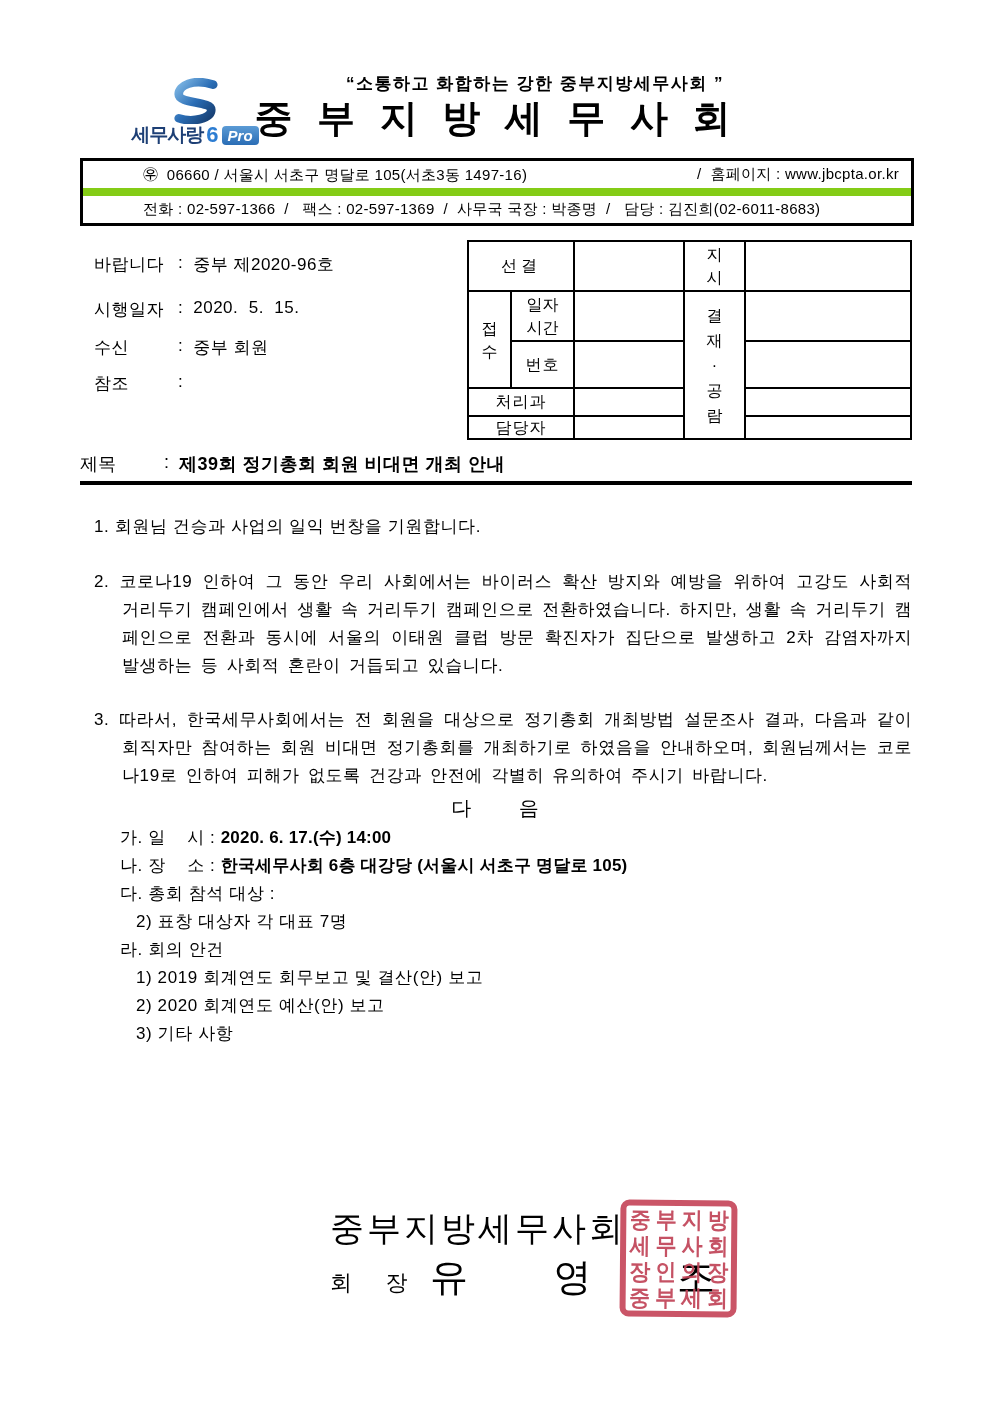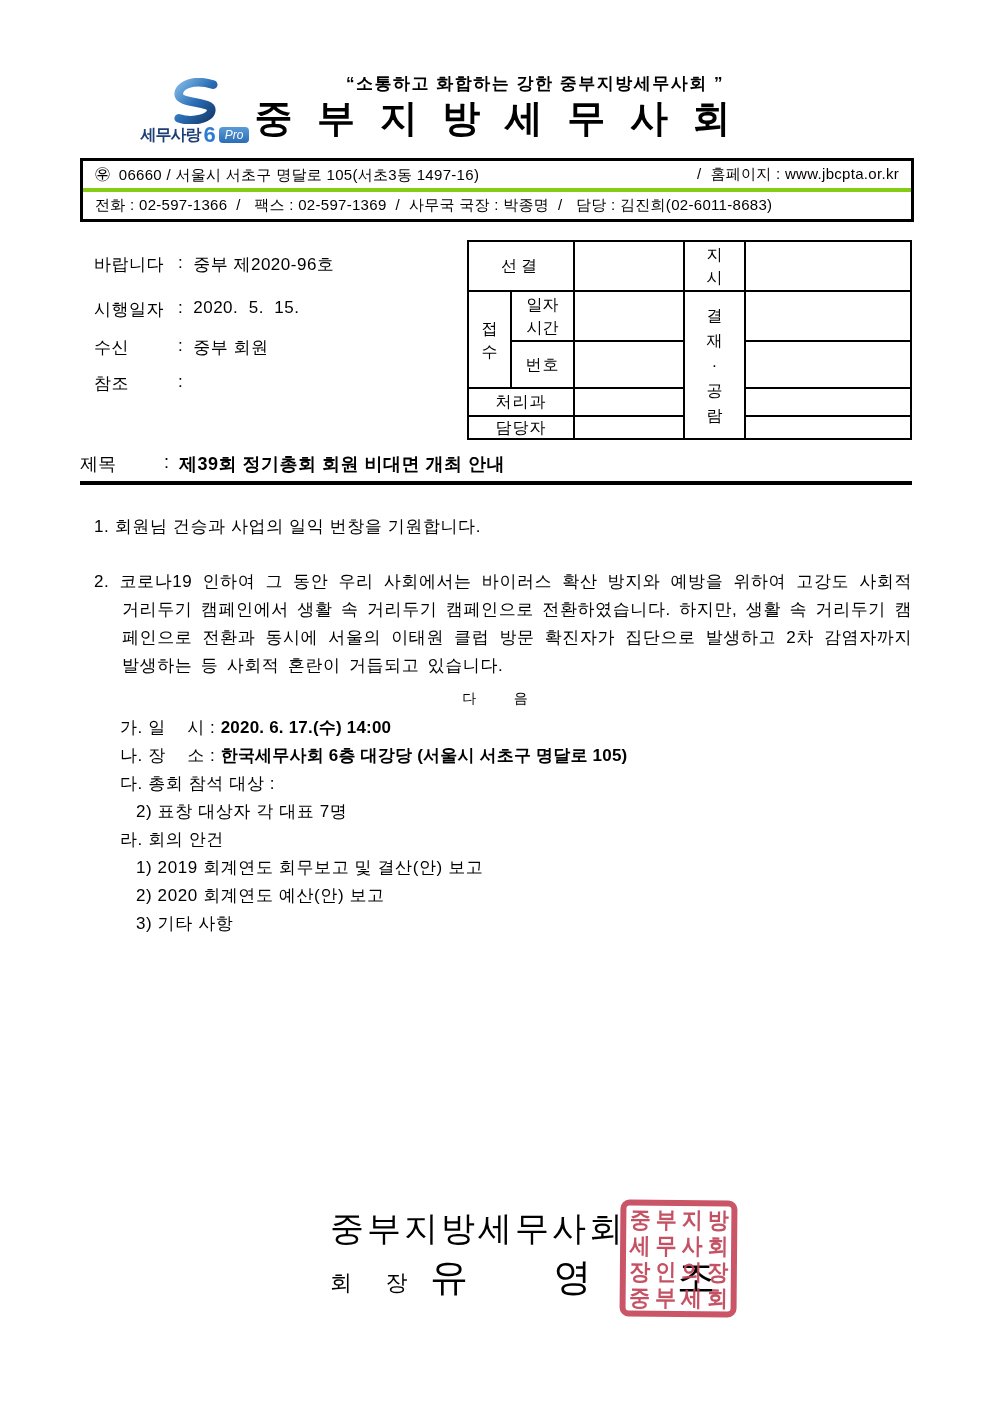--- a/index.html
+++ b/index.html
@@ -2,39 +2,39 @@
 <html><head>
 <meta charset="utf-8">
 <style>
   html,body{margin:0;padding:0;background:#888;}
   .page{
     position:relative;width:992px;height:1403px;margin:0 auto;
     background:#ffffff;color:#000;
     font-family:"Liberation Sans","DejaVu Sans",sans-serif;
     overflow:hidden;
   }
-  .pre{white-space:pre;}
+  .pre{white-space:pre;margin-left:48px;}
   
   .letterhead{position:absolute;left:0;top:60px;width:992px;height:100px;}
   .logo{position:absolute;left:100px;top:18px;width:190px;height:82px;text-align:center;}
   .logo-swoosh{display:block;margin:0 auto;}
   .logo-line{display:flex;align-items:center;justify-content:center;gap:3px;margin-top:-2px;}
-  .logo-brand{font-weight:bold;font-size:16px;color:#1d3f75;letter-spacing:-1px;}
+  .logo-brand{font-weight:bold;font-size:19px;color:#1d3f75;letter-spacing:-1px;}
   .logo-six{font-weight:bold;font-size:22px;color:#2d7dd2;}
-  .logo-pro{font-style:italic;font-weight:normal;font-size:12px;color:#fff;background:linear-gradient(180deg,#5b9bd5,#2a6db5);
+  .logo-pro{font-style:italic;font-weight:bold;font-size:15px;color:#fff;background:linear-gradient(180deg,#5b9bd5,#2a6db5);
     border-radius:4px;padding:1px 6px;}
   .slogan{position:absolute;left:0;top:12px;width:100%;text-align:center;
     font-size:17px;font-weight:bold;letter-spacing:1.5px;margin-left:39px;}
   .org-title{position:absolute;left:0;top:33px;width:100%;text-align:center;
     font-size:38px;font-weight:bold;letter-spacing:7px;}
   
   .contact-box{position:absolute;left:80px;top:158px;width:828px;border:3px solid #000;}
   .contact-row{display:flex;justify-content:space-between;align-items:center;
     height:27px;padding:0 12px;font-size:15px;letter-spacing:0.3px;}
-  .contact-row + .contact-row{border-top:4px solid #84cc16;}
+  .contact-row + .contact-row{border-top:8px solid #84cc16;}
   .postal{font-size:15px;margin-right:4px;}
   
   .doc-meta{position:absolute;left:80px;top:240px;width:832px;height:200px;}
   .field-row{position:absolute;left:14px;font-size:17px;letter-spacing:0.5px;display:flex;}
   .f-label{display:inline-block;width:76px;text-align:justify;text-align-last:justify;}
   .f-colon{display:inline-block;margin:0 10px 0 8px;}
   .f-value{white-space:pre;}
   
   .approval{position:absolute;left:387px;top:0;border-collapse:collapse;table-layout:fixed;}
   .approval td{border:2px solid #000;padding:0;text-align:center;vertical-align:middle;
@@ -46,21 +46,21 @@
   .subject-row{position:absolute;left:80px;top:452px;width:832px;font-size:18px;display:flex;}
   .subject-value{font-weight:bold;letter-spacing:0.5px;}
   .divider{position:absolute;left:80px;top:481px;width:832px;height:4px;background:#000;}
   
   .body{position:absolute;left:80px;top:505px;width:832px;font-size:17px;
     line-height:28px;letter-spacing:0.6px;}
   .p1{margin:8px 0 0 14px;}
   .para{margin:27px 0 0 0;padding-left:42px;text-indent:-28px;
     text-align:justify;word-spacing:3px;}
   .para.p3{margin-top:26px;}
-  .daeum{margin-top:4px;text-align:center;white-space:pre;font-size:14px;letter-spacing:2px;}
+  .daeum{margin-top:4px;text-align:center;white-space:pre;font-size:20px;letter-spacing:2px;}
   .details{margin:2px 0 0 40px;}
   .detail-row{height:28px;white-space:pre;}
   .detail-row .val-bold{font-weight:bold;letter-spacing:0.2px;}
   .note{margin:33px 0 0 40px;white-space:pre;}
   
   .signature{position:absolute;left:0;top:1200px;width:992px;height:150px;
     font-family:"Liberation Serif","DejaVu Serif",serif;}
   .sig-org{position:absolute;left:330px;top:6px;font-size:34px;letter-spacing:3px;}
   .sig-chair-label{position:absolute;left:330px;top:68px;font-size:22px;letter-spacing:14px;}
   .sig-chair-name{position:absolute;left:430px;top:52px;font-size:38px;letter-spacing:38px;}
@@ -181,20 +181,21 @@
   <div class="subject-row">
     <span class="f-label">제목</span>
       <span class="f-colon">:</span>
       <span class="subject-value">제39회 정기총회 회원 비대면 개최 안내</span>
   </div>
   <div class="divider"></div>
 
   <div class="body">
     <div class="p1">1. 회원님 건승과 사업의 일익 번창을 기원합니다.</div>
     <div class="para">2. 코로나19 인하여 그 동안 우리 사회에서는 바이러스 확산 방지와 예방을 위하여 고강도 사회적 거리두기 캠페인에서 생활 속 거리두기 캠페인으로 전환하였습니다. 하지만, 생활 속 거리두기 캠페인으로 전환과 동시에 서울의 이태원 클럽 방문 확진자가 집단으로 발생하고 2차 감염자까지 발생하는 등 사회적 혼란이 거듭되고 있습니다.</div>
+    <div class="para p3">3. 따라서, 한국세무사회에서는 전 회원을 대상으로 정기총회 개최방법 설문조사 결과, 다음과 같이 회직자만 참여하는 회원 비대면 정기총회를 개최하기로 하였음을 안내하오며, 회원님께서는 코로나19로 인하여 피해가 없도록 건강과 안전에 각별히 유의하여 주시기 바랍니다.</div>
     <div class="daeum">다      음</div>
     <div class="details">
       <div class="detail-row"><span>가. 일    시 : </span><span class="val-bold">2020. 6. 17.(수) 14:00</span></div>
       <div class="detail-row"><span>나. 장    소 : </span><span class="val-bold">한국세무사회 6층 대강당 (서울시 서초구 명달로 105)</span></div>
       <div class="detail-row">다. 총회 참석 대상 :</div>
       <div class="detail-row">   2) 표창 대상자 각 대표 7명</div>
       <div class="detail-row">라. 회의 안건</div>
       <div class="detail-row">   1) 2019 회계연도 회무보고 및 결산(안) 보고</div>
       <div class="detail-row">   2) 2020 회계연도 예산(안) 보고</div>
       <div class="detail-row">   3) 기타 사항</div>

